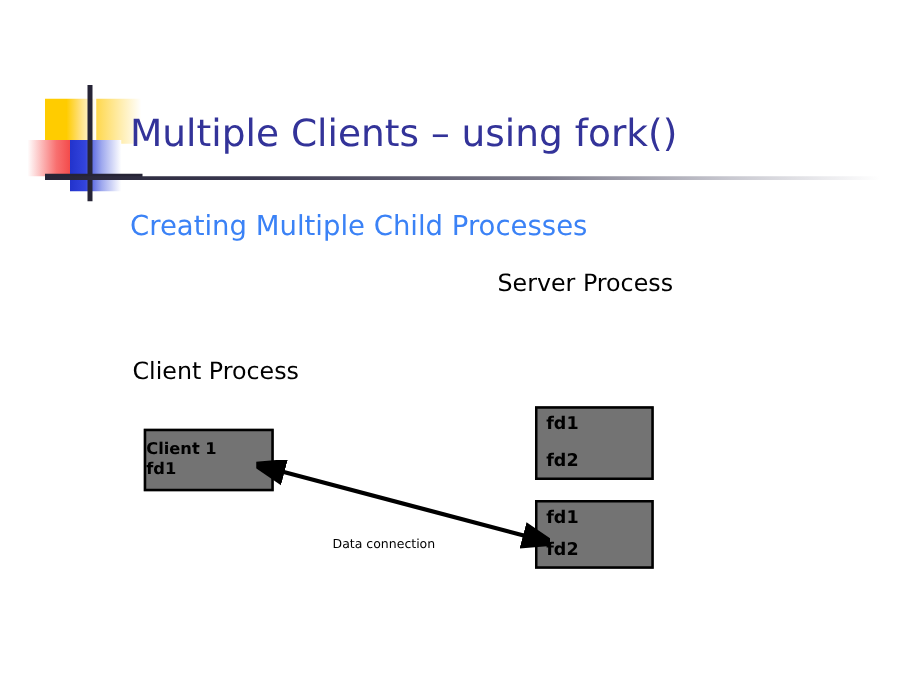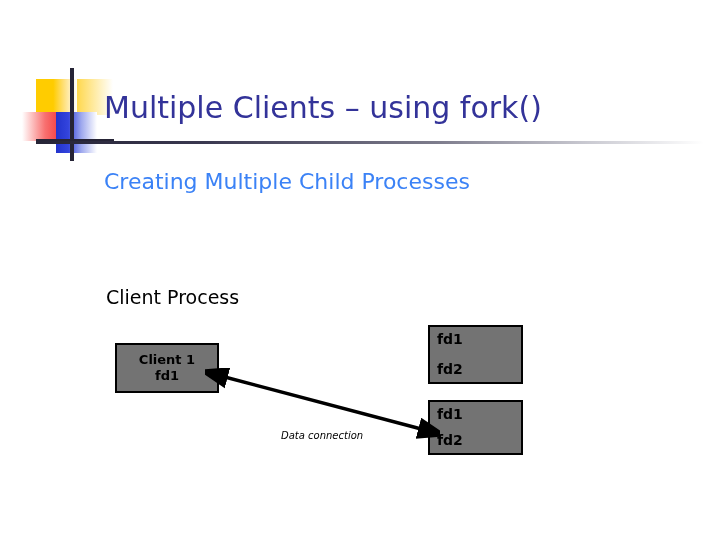--- a/index.html
+++ b/index.html
@@ -99,21 +99,21 @@
     position: absolute;
     border: 2px solid #000000;
     box-sizing: border-box;
     background: #737373;
   }
   .client-box {
     left: 115px; top: 343px;
     width: 104px; height: 50px;
     display: flex;
     flex-direction: column;
-    align-items: center;
+    align-items: flex-start;
     justify-content: center;
   }
   .client-box span {
     font-size: 13px;
     font-weight: bold;
     color: #000000;
     line-height: 1.25;
   }
   .server-box {
     left: 428px; top: 325px;
@@ -135,25 +135,24 @@
   }
 
   
   .arrow-svg {
     position: absolute;
     left: 205px; top: 368px;
     width: 235px; height: 75px;
   }
   .conn-label {
     position: absolute;
-    left: 281px; top: 430px;
+    left: 266px; top: 430px;
     font-size: 10px;
     color: #000000;
     white-space: nowrap;
-    font-style: italic;
   }
 
   
   .parent-note {
     position: absolute;
     left: 537px; top: 329px;
     width: 150px;
     font-size: 13px;
     font-weight: bold;
     color: #333399;
@@ -170,20 +169,21 @@
   <div class="deco-red"></div>
   <div class="deco-blue"></div>
   <div class="deco-vline"></div>
   <div class="deco-hline"></div>
 
   <div class="title">Multiple Clients – using fork()</div>
   <div class="title-rule"></div>
 
   <div class="subtitle">Creating Multiple Child Processes</div>
 
+  <div class="server-process-label">Server Process</div>
   <div class="client-process-label">Client Process</div>
 
   <div class="box client-box">
     <span>Client 1</span>
     <span>fd1</span>
   </div>
 
   <div class="box server-box">
     <span>fd1</span>
     <span>fd2</span>

